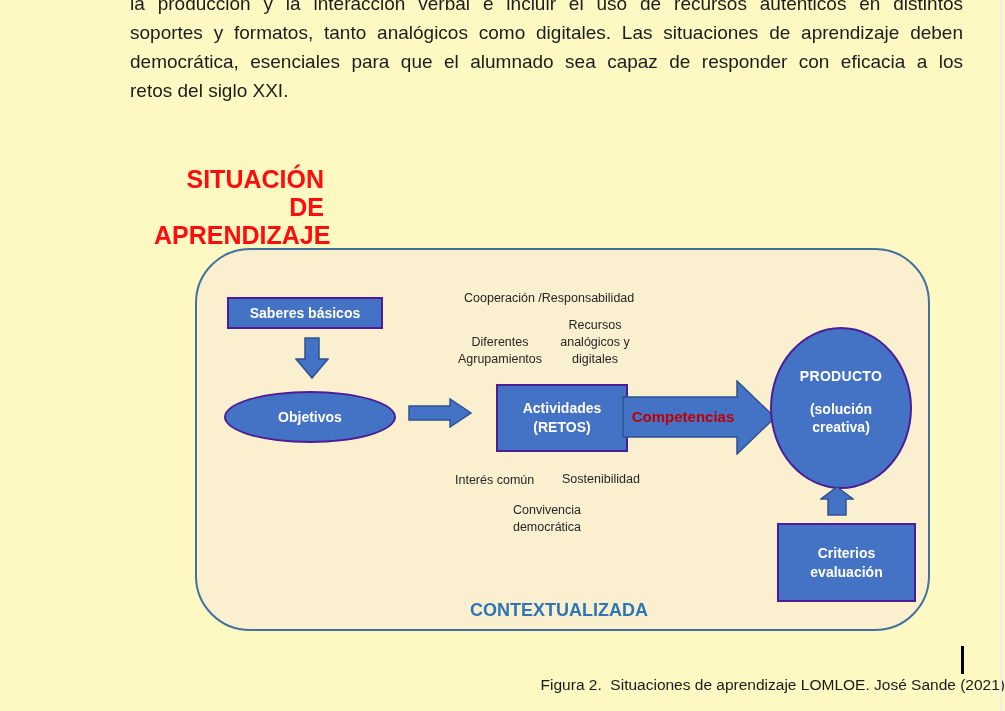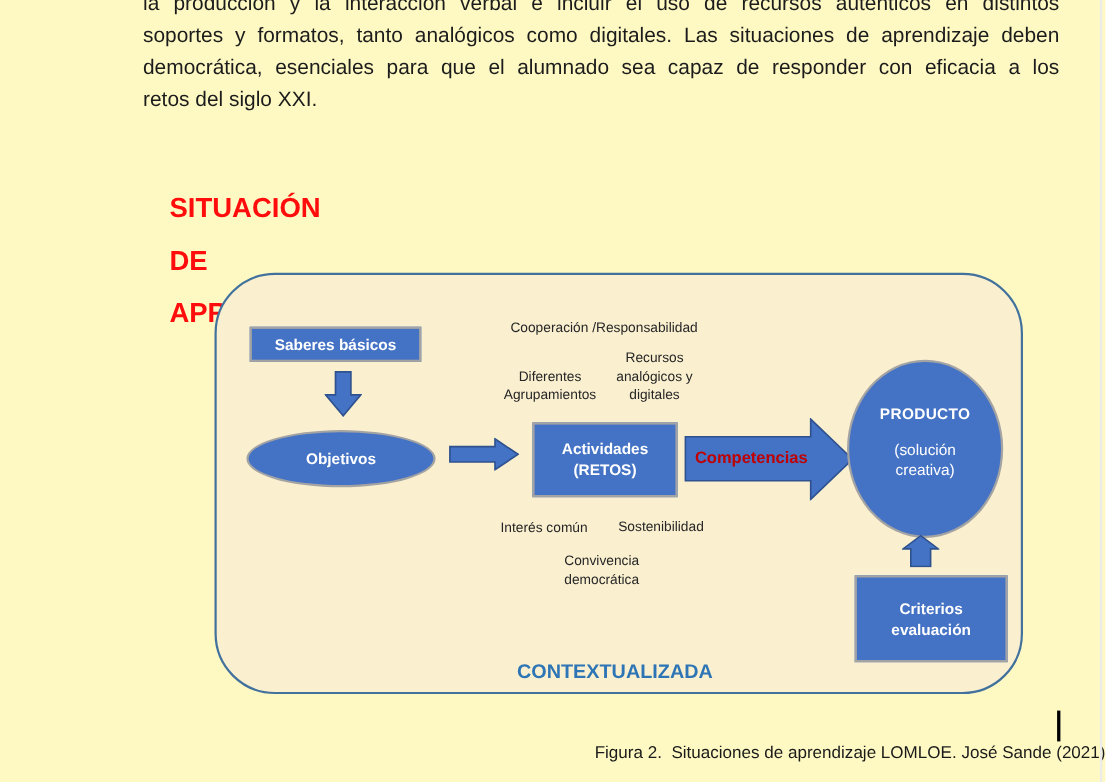--- a/index.html
+++ b/index.html
@@ -33,43 +33,43 @@
   .para-line.last {
     text-align-last: left;
   }
 
   
   .heading {
     position: absolute;
     left: 154px;
     top: 165px;
     width: 170px;
-    text-align: left;
+    text-align: right;
     color: #FF0D0D;
     font-size: 25px;
     font-weight: bold;
-    line-height: 48px;
+    line-height: 28px;
   }
 
   
   .diagram {
     position: absolute;
     left: 195px;
     top: 248px;
     width: 735px;
     height: 383px;
     background: #FAF0D0;
     border: 2px solid #41719C;
     border-radius: 55px;
   }
   .d-abs { position: absolute; }
 
   .blue-box {
     background: #4472C4;
-    border: 2px solid #a3a3a3;
+    border: 2px solid #4c1d95;
     color: #ffffff;
     display: flex;
     flex-direction: column;
     align-items: center;
     justify-content: center;
     text-align: center;
     font-size: 14px;
     font-weight: 600;
     line-height: 19px;
   }
@@ -98,21 +98,21 @@
     text-align: center;
     white-space: nowrap;
   }
 
   .producto-circle {
     border-radius: 50%;
     font-size: 14px;
     line-height: 18px;
   }
   .producto-title { font-weight: bold; margin-bottom: 15px; letter-spacing: .3px; }
-  .producto-sub { font-weight: 400; }
+  .producto-sub { font-weight: 700; }
 
   svg.arrow { display: block; }
 
   
   .caption {
     position: absolute;
     left: 15px;
     top: 676px;
     width: 990px;
     text-align: right;
@@ -171,21 +171,21 @@
     <div class="d-abs blue-box ellipse" style="left:27px; top:141px; width:172px; height:52px;">
       <span>Objetivos</span>
     </div>
 
     <div class="d-abs" style="left:211px; top:148px;">
       <svg class="arrow" width="64" height="30" viewBox="0 0 64 30">
         <polygon points="1,8 42,8 42,1 63,15 42,29 42,22 1,22" fill="#4472C4" stroke="#2F528F" stroke-width="1.5"></polygon>
       </svg>
     </div>
 
-    <div class="d-abs blue-box" style="left:287px; top:134px; width:132px; height:68px;text-align:center;">
+    <div class="d-abs blue-box" style="left:299px; top:134px; width:132px; height:68px;text-align:center;">
       <span>Actividades</span>
       <span>(RETOS)</span>
     </div>
 
     <div class="d-abs" style="left:425px; top:130px;">
       <svg class="arrow" width="155" height="75" viewBox="0 0 155 75">
         <polygon points="1,17 115,17 115,1 153,37.5 115,74 115,57 1,57" fill="#4472C4" stroke="#2F528F" stroke-width="1.5"></polygon>
       </svg>
     </div>
     <div class="d-abs competencias" style="left:425px; top:158px; width:122px;">Competencias</div>

